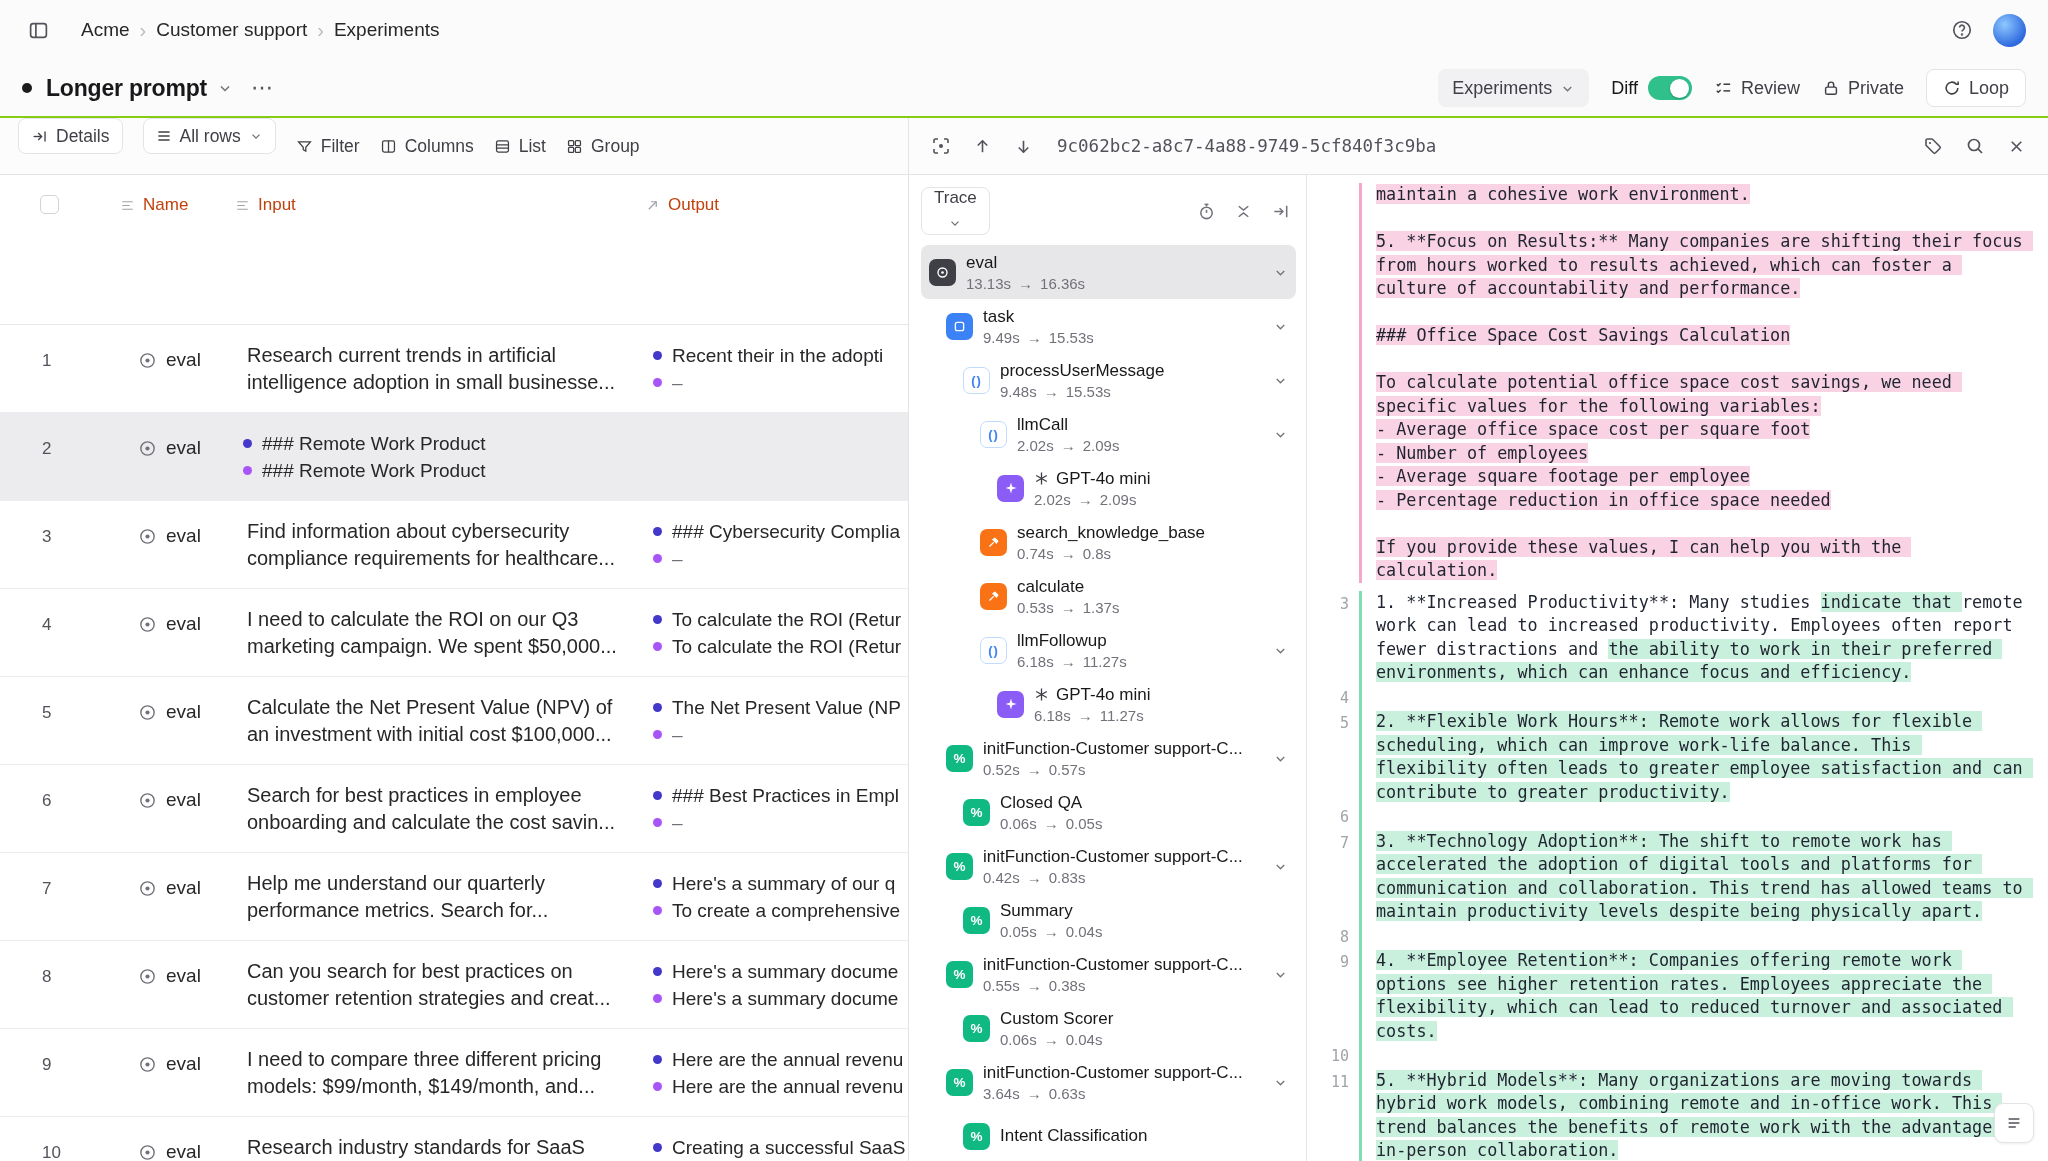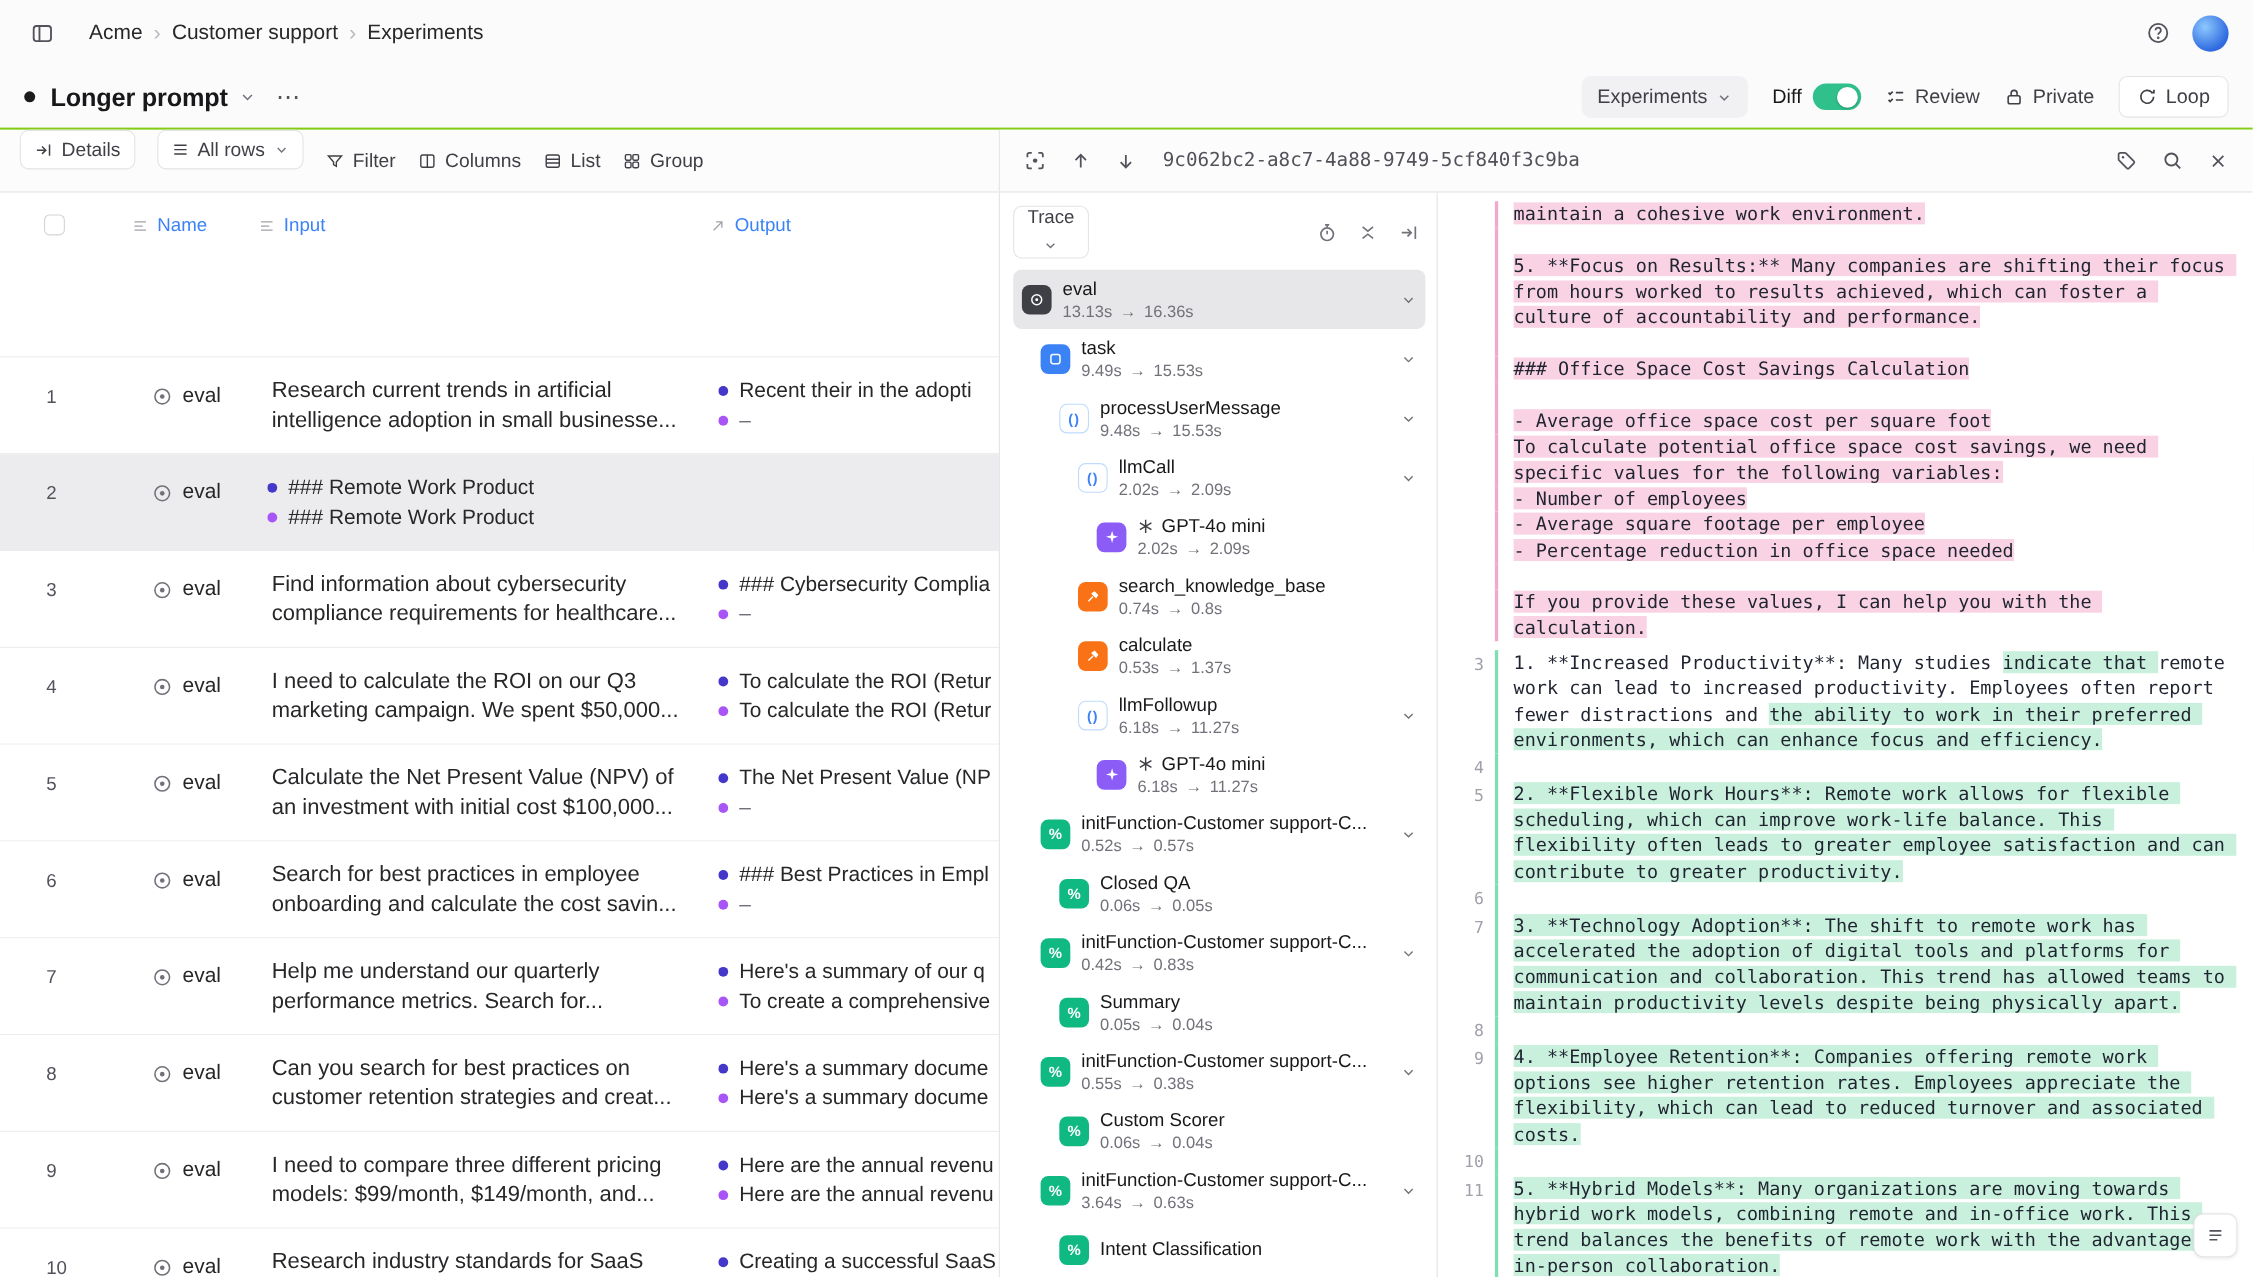--- a/index.html
+++ b/index.html
@@ -54,21 +54,21 @@
   .toolbar {
     height:57px; border-bottom:1px solid #e4e4e7; background:#fcfcfc;
     display:flex; gap:20px; padding:0 18px; width:908px;
   }
   .toolbar .pill-btn { height:36px; padding:0 12px; font-size:17.5px; }
   .tool-text-btn { display:flex; align-items:center; gap:8px; color:#3f3f46; font-size:17.5px; }
 
   
   .grid-row { display:grid; grid-template-columns:120px 115px 410px 1fr; align-items:start; }
   .thead { height:150px; border-bottom:1px solid #e8e8ea; color:#52525b; font-size:17px; }
-  .thead .cell { padding-top:20px; display:flex; align-items:center; gap:8px; color:#3b82f6; }
+  .thead .cell { padding-top:20px; display:flex; align-items:center; gap:8px; color:#c2410c; }
   .cell-num-head { padding:20px 0 0 40px; }
   .checkbox { width:19px; height:19px; border:1.5px solid #d4d4d8; border-radius:5px; appearance:none; background:#fff; }
   .trow { height:88px; border-bottom:1px solid #ececef; background:#fff; }
   .trow.selected { background:#ececee; }
   .c-num { padding:26px 0 0 42px; color:#52525b; font-size:17px; }
   .c-name { display:flex; align-items:center; gap:9px; padding:24px 0 0 18px; font-size:19px; color:#27272a; }
   .c-input { padding:17px 26px 0 12px; font-size:20px; line-height:27px; color:#27272a;
     display:-webkit-box; -webkit-line-clamp:2; -webkit-box-orient:vertical; overflow:hidden; }
   .c-output { padding:17px 0 0 8px; font-size:19px; line-height:27px; color:#27272a; }
   .oline { display:flex; align-items:center; gap:10px; white-space:nowrap; overflow:hidden; }
@@ -971,26 +971,26 @@
               <div class="dtext"><span class="seg h">### Office Space Cost Savings Calculation</span></div>
             </div>
             <div class="dline removed">
               <div class="dgutter"></div>
               <div class="dbar"></div>
               <div class="dtext">&nbsp;</div>
             </div>
             <div class="dline removed">
               <div class="dgutter"></div>
               <div class="dbar"></div>
+              <div class="dtext"><span class="seg h">To calculate potential office space cost savings, we need specific values for the following variables:</span></div>
+            </div>
+            <div class="dline removed">
+              <div class="dgutter"></div>
+              <div class="dbar"></div>
               <div class="dtext"><span class="seg h">- Average office space cost per square foot</span></div>
-            </div>
-            <div class="dline removed">
-              <div class="dgutter"></div>
-              <div class="dbar"></div>
-              <div class="dtext"><span class="seg h">To calculate potential office space cost savings, we need specific values for the following variables:</span></div>
             </div>
             <div class="dline removed">
               <div class="dgutter"></div>
               <div class="dbar"></div>
               <div class="dtext"><span class="seg h">- Number of employees</span></div>
             </div>
             <div class="dline removed">
               <div class="dgutter"></div>
               <div class="dbar"></div>
               <div class="dtext"><span class="seg h">- Average square footage per employee</span></div>

